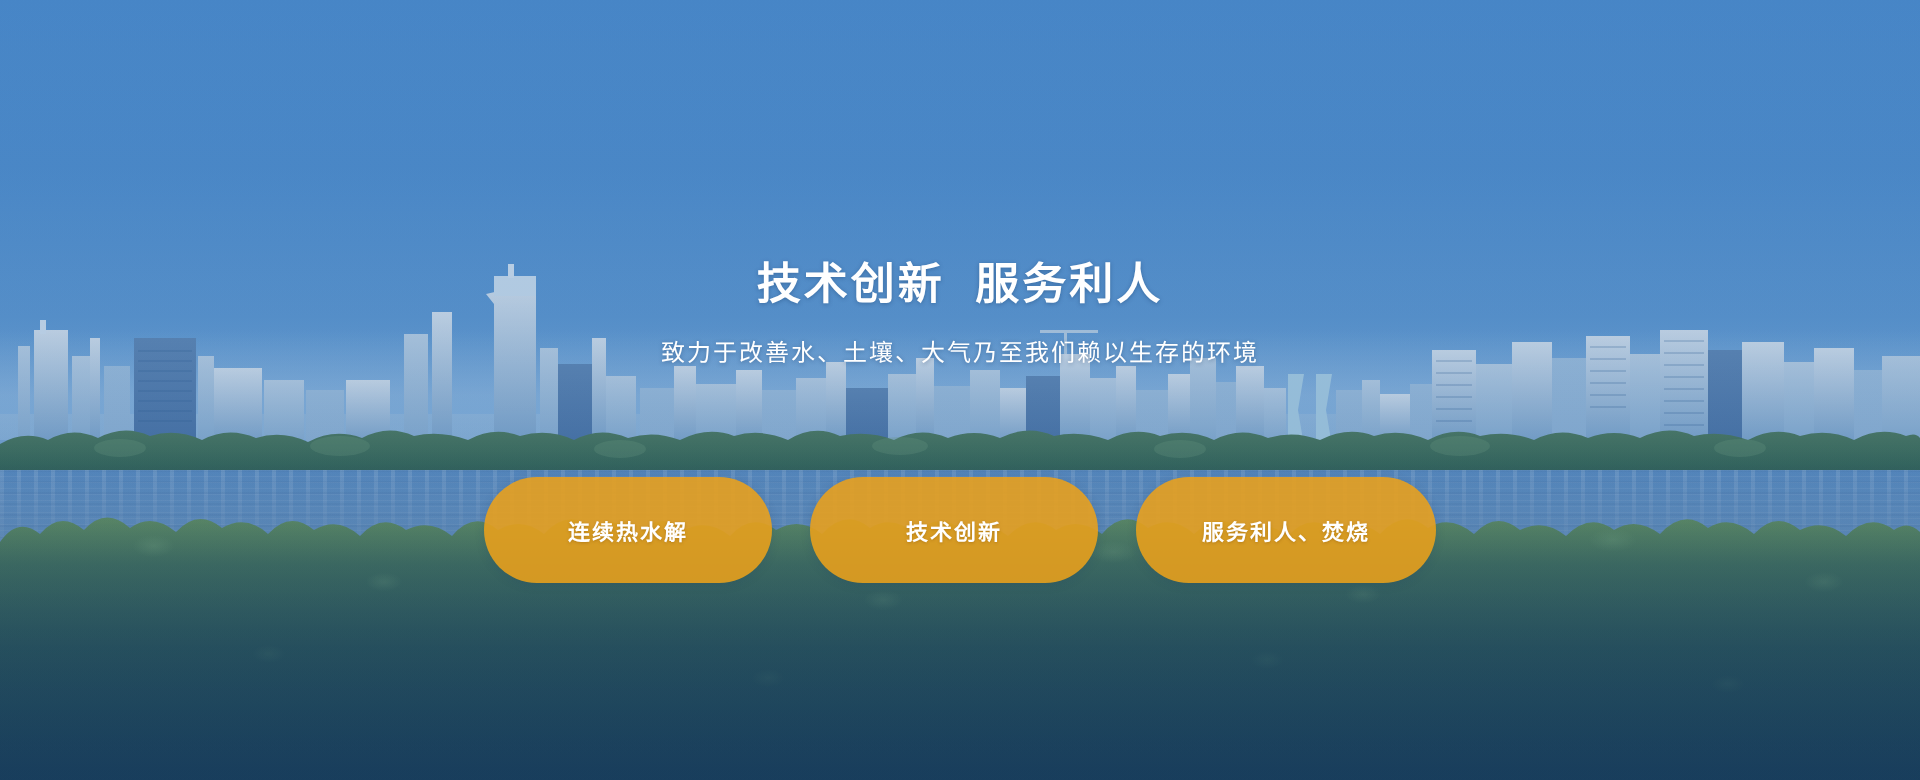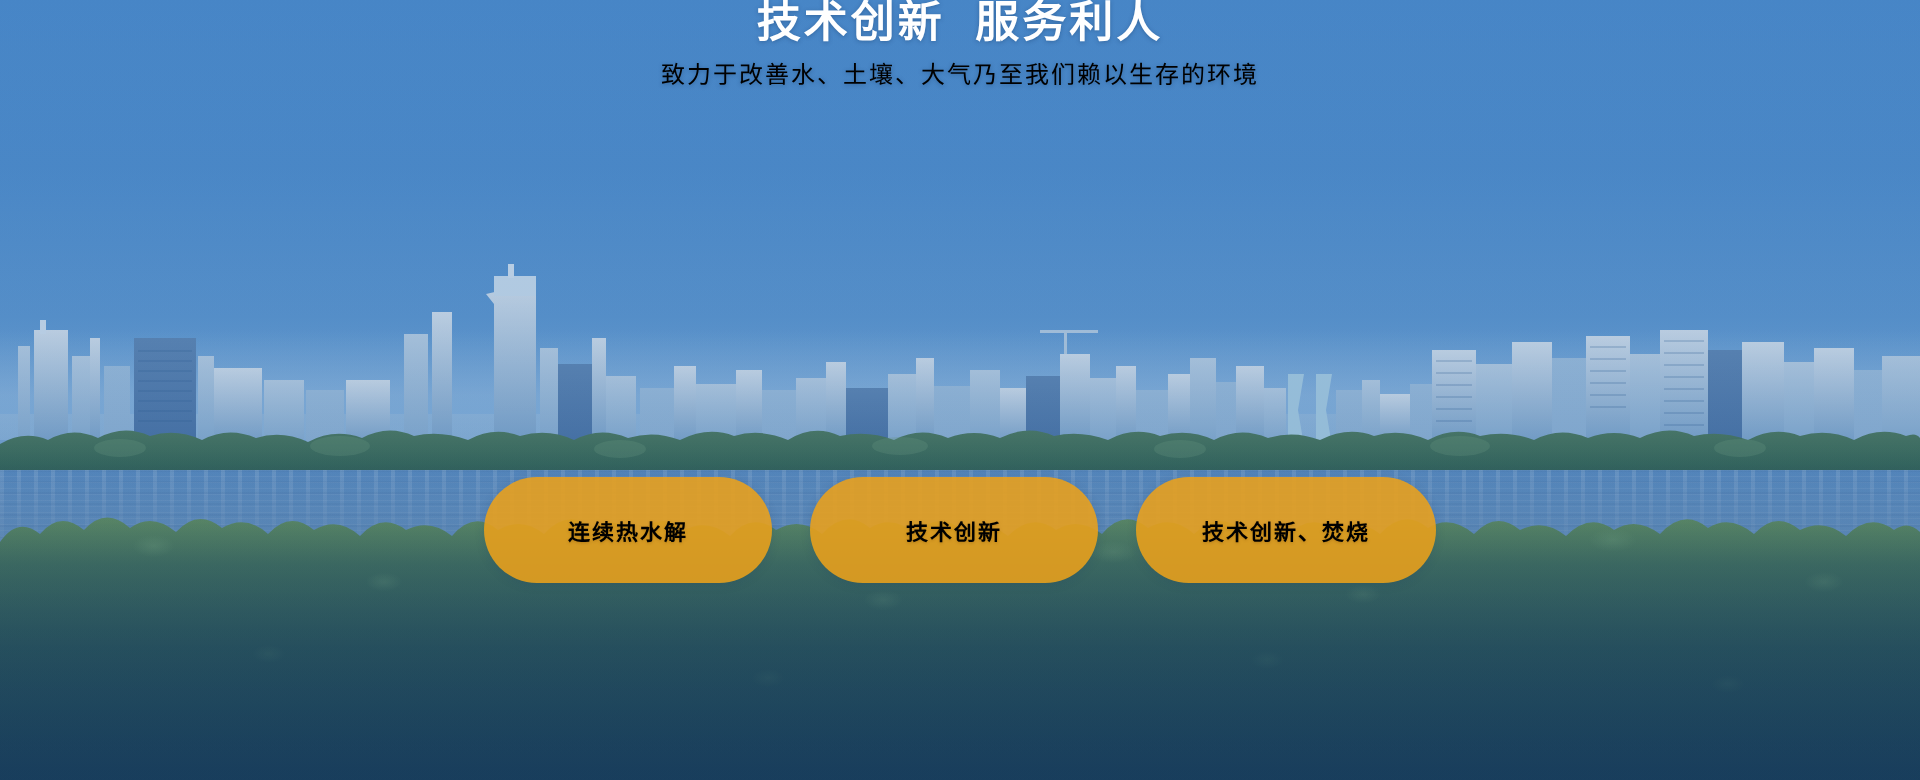--- a/index.html
+++ b/index.html
@@ -100,51 +100,52 @@
     background:linear-gradient(180deg, rgba(45,95,160,.10) 0%, rgba(40,88,152,.16) 55%, rgba(30,70,130,.30) 100%);
     pointer-events:none;
   }
 
   
   .content {
     position:absolute; left:0; top:0; width:1920px; height:780px;
     display:flex; flex-direction:column; align-items:center;
   }
   .headline {
+    margin-top:262px;
     font-size:44px;
     line-height:1;
     font-weight:700;
     color:#ffffff;
     letter-spacing:3px;
     white-space:pre;
     text-shadow:0 1px 4px rgba(18,50,92,.35);
   }
   .subhead {
-    margin-top:19px;
+    margin-top:35px;
     font-size:24px;
     line-height:1;
     font-weight:400;
-    color:#000000;
+    color:#ffffff;
     letter-spacing:2px;
     white-space:pre;
     text-shadow:0 1px 4px rgba(18,50,92,.40);
   }
 
   
   .btn-row {
     position:absolute; left:0; top:477px; width:1920px;
     display:flex; justify-content:center; align-items:center;
     gap:38px;
   }
   .pill {
     width:288px; height:106px;
     border-radius:54px;
     background:rgba(235,160,26,.88);
     display:flex; align-items:center; justify-content:center;
-    color:#000000;
+    color:#ffffff;
     font-size:22px;
     font-weight:700;
     letter-spacing:2px;
     white-space:nowrap;
     cursor:pointer;
     text-shadow:0 1px 3px rgba(120,72,0,.35);
     box-shadow:0 2px 10px rgba(30,60,100,.18);
   }
   .pill:nth-child(3) { width:300px; }
 </style>
@@ -352,16 +353,16 @@
   <div class="photo-grade"></div>
 
   <div class="content">
     <div class="headline">技术创新  服务利人</div>
     <div class="subhead">致力于改善水、土壤、大气乃至我们赖以生存的环境</div>
   </div>
 
   <div class="btn-row">
     <div class="pill">连续热水解</div>
     <div class="pill">技术创新</div>
-    <div class="pill">技术创新、焚烧</div>
+    <div class="pill">服务利人、焚烧</div>
   </div>
 
 </div>
 
 </body></html>

